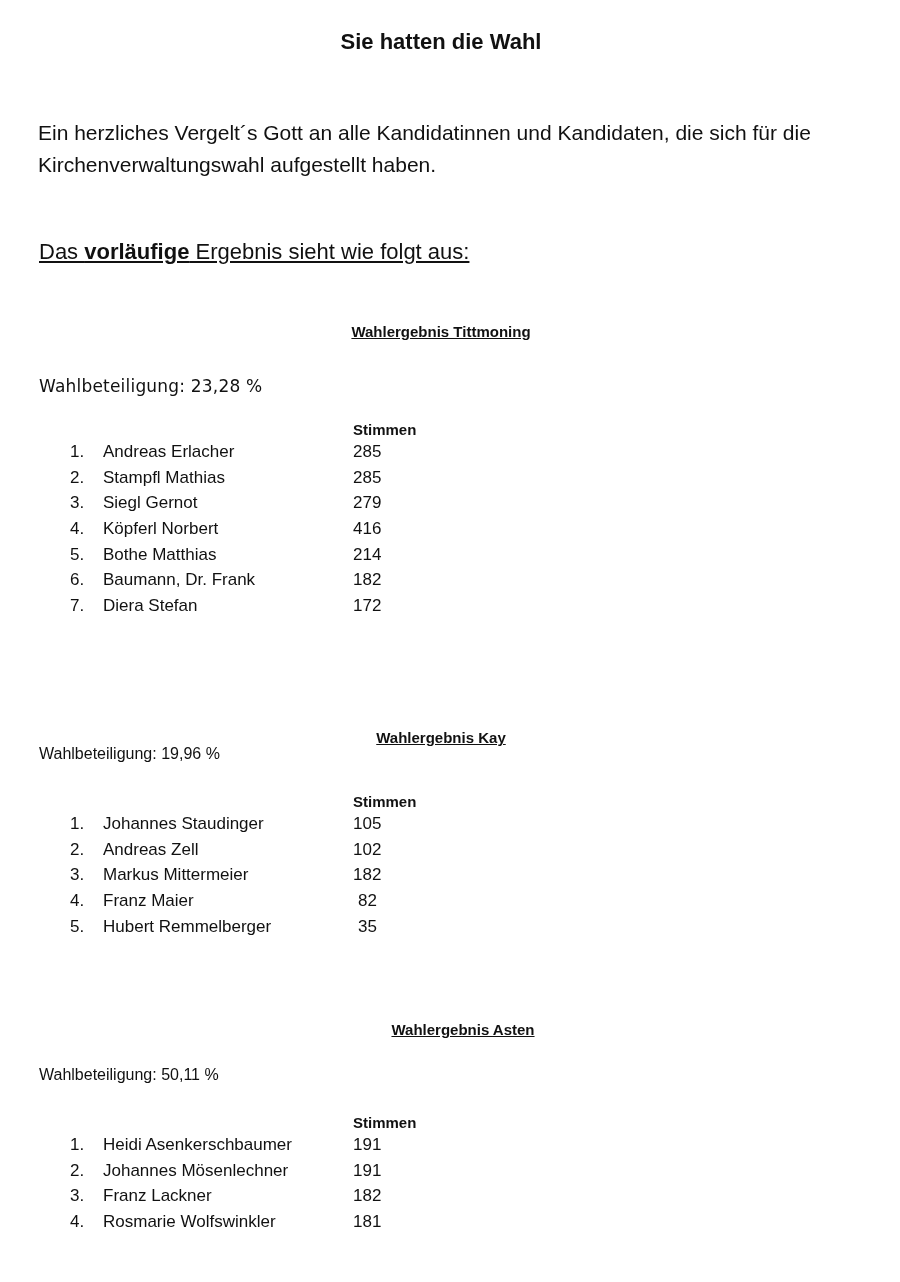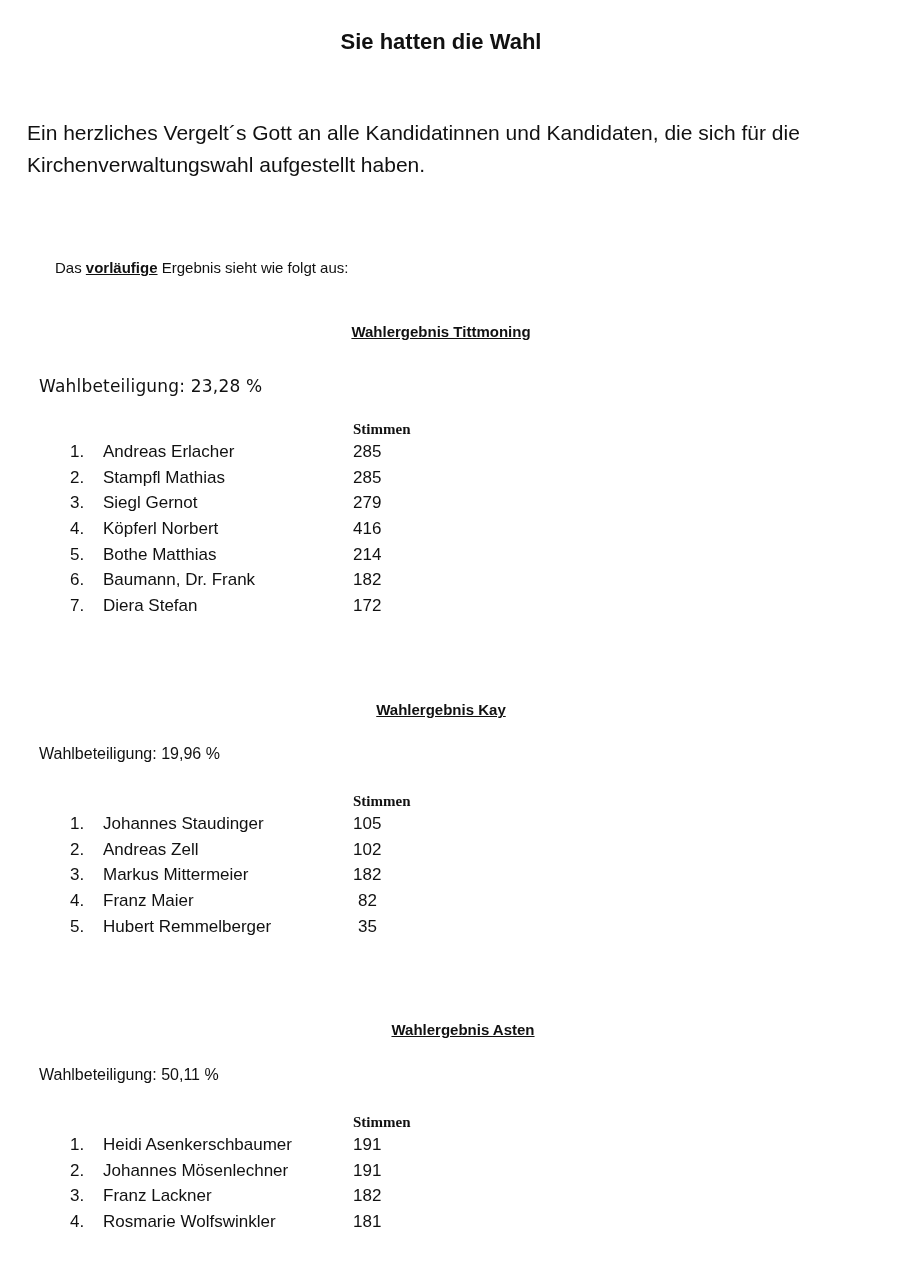--- a/index.html
+++ b/index.html
@@ -5,38 +5,38 @@
     html, body { margin: 0; padding: 0; background: #ffffff; }
     body {
       width: 900px; height: 1282px; position: relative; overflow: hidden;
       font-family: "Liberation Sans", sans-serif; color: #111111;
     }
     .title {
       position: absolute; top: 29px; left: 0; width: 882px; text-align: center;
       font-size: 22px; font-weight: bold; margin: 0;
     }
     .intro {
-      position: absolute; top: 117px; left: 27px; width: 820px;
+      position: absolute; top: 117px; left: 38px; width: 820px;
       font-size: 21px; line-height: 32px; margin: 0;
     }
     .result-line {
       position: absolute; top: 237px; left: 39px;
-      font-size: 15px; line-height: 30px; margin: 16px;
+      font-size: 22px; line-height: 30px; margin: 0; text-decoration: underline;
     }
     .result-line .em { font-weight: bold; text-decoration: underline; }
     .section-heading {
       position: absolute; left: 0; width: 882px; text-align: center;
       font-size: 15px; text-decoration: underline; margin: 0;
     }
     .turnout {
       position: absolute; left: 39px; font-size: 16px; margin: 0;
     }
     .turnout.mono { font-family: "DejaVu Sans", sans-serif; font-size: 17px; letter-spacing: 0.2px; }
     .stimmen-head {
-      position: absolute; left: 353px; font-family: Liberation Serif, serif;
+      position: absolute; left: 353px; font-family: Liberation Sans, sans-serif;
       font-weight: bold; font-size: 15px; margin: 0;
     }
     .cand-list { position: absolute; left: 0; margin: 0; padding: 0; list-style: none; }
     .cand-row { position: relative; height: 25.7px; font-size: 17px; line-height: 25.7px; }
     .cand-rank { position: absolute; left: 70px; }
     .cand-name { position: absolute; left: 103px; white-space: nowrap; }
     .cand-votes { position: absolute; left: 353px; }
     .cand-votes.pad { left: 358px; }
   </style>
 </head>
@@ -82,21 +82,21 @@
       <span class="cand-name">Baumann, Dr. Frank</span>
       <span class="cand-votes">182</span>
     </li>
   <li class="cand-row">
       <span class="cand-rank">7.</span>
       <span class="cand-name">Diera Stefan</span>
       <span class="cand-votes">172</span>
     </li>
 </ul>
 
-<h2 class="section-heading" style="top:701px;">Wahlergebnis Kay</h2>
+<h2 class="section-heading" style="top:729px;">Wahlergebnis Kay</h2>
 <p class="turnout" style="top:745px;">Wahlbeteiligung: 19,96 %</p>
 <p class="stimmen-head" style="top:793px;">Stimmen</p>
 <ul class="cand-list" style="top:811px;">
   <li class="cand-row">
       <span class="cand-rank">1.</span>
       <span class="cand-name">Johannes Staudinger</span>
       <span class="cand-votes">105</span>
     </li>
   <li class="cand-row">
       <span class="cand-rank">2.</span>

